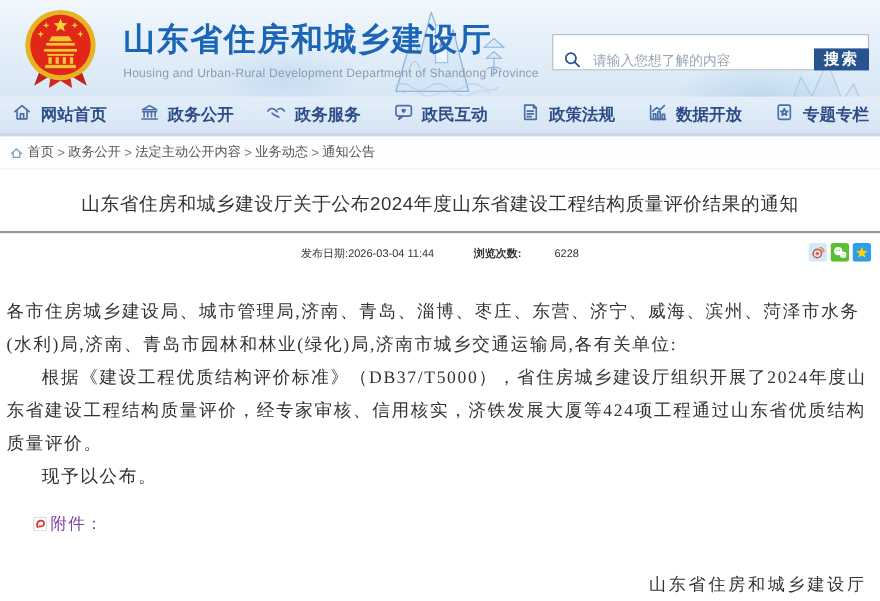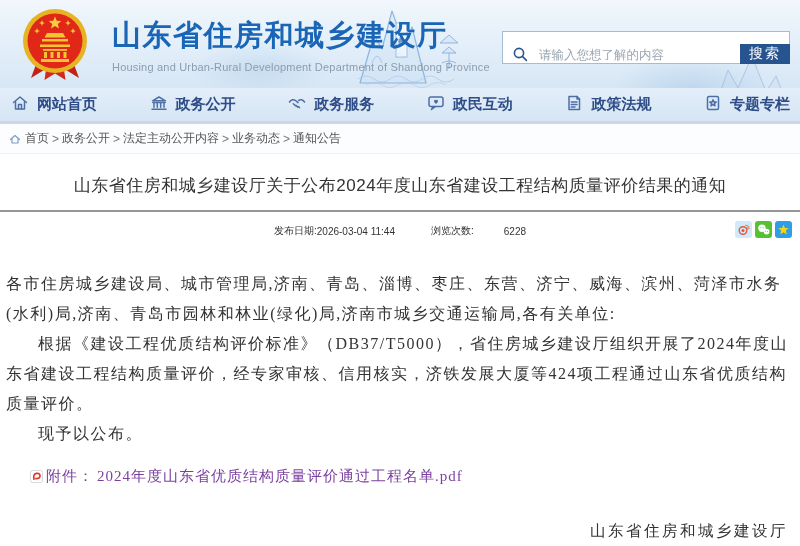--- a/index.html
+++ b/index.html
@@ -16,21 +16,21 @@
   .deco{position:absolute;pointer-events:none;}
   .blot{position:absolute;pointer-events:none;border-radius:50%;}
 
   .search-bar{position:absolute;right:10px;top:31px;width:288px;height:33px;
     display:flex;align-items:flex-end;background:#fff;border:1px solid #a9bccd;box-sizing:border-box;}
   .search-ic{width:34px;display:flex;align-items:center;justify-content:center;}
   .search-input{flex:1;border:none;outline:none;font-size:12.5px;color:#333;
     font-family:"Liberation Sans",sans-serif;background:transparent;}
   .search-input::placeholder{color:#9aa5b1;}
   .search-btn{width:50px;margin:-1px;border:none;background:#27548f;color:#fff;
-    font-size:14px;font-weight:normal;cursor:pointer;font-family:"Liberation Sans",sans-serif;letter-spacing:2px;}
+    font-size:14px;font-weight:bold;cursor:pointer;font-family:"Liberation Sans",sans-serif;letter-spacing:2px;}
 
   
   .nav{position:relative;height:33px;display:flex;align-items:center;
     justify-content:space-between;padding:0 10px;
     background:linear-gradient(180deg,#e3eef9,#d6e5f4);
     border-bottom:3px solid #ccd7e5;}
   .nav-item{display:flex;align-items:center;gap:7px;cursor:pointer;position:relative;z-index:2;}
   .nav-label{font-size:15px;font-weight:bold;color:#2e4d88;white-space:nowrap;}
 
   
@@ -40,21 +40,21 @@
   .sep{margin:0 3px;color:#777;}
   .crumb-home-ic{display:inline-flex;margin-right:4px;}
 
   
   .content{position:relative;background:#fff;}
   .article-title{margin:20px 28px 0;text-align:center;font-size:17px;font-weight:normal;
     color:#333;line-height:24px;letter-spacing:.5px;}
   .title-divider{border-top:2px solid #969696;margin-top:12px;}
   .meta{position:relative;height:22px;margin-top:8px;display:flex;align-items:center;
     justify-content:center;font-size:10px;color:#333;}
-  .meta .gap1{margin-left:36px;}
+  .meta .gap1{margin-left:36px;font-weight:bold;}
   .meta .gap2{margin-left:14px;padding-left:16px;}
   .share{position:absolute;right:8px;top:1px;display:flex;gap:3px;}
   .share span{display:inline-flex;cursor:pointer;}
 
   .body-text{margin:27px 6px 0;font-family:"Liberation Serif",serif;font-size:16px;
     color:#333;line-height:30px;letter-spacing:1.5px;}
   .body-text p{margin:0;}
   .indent{text-indent:2em;}
 
   .attachment{margin:18px 6px 0;padding-left:24px;font-family:"Liberation Serif",serif;font-size:15px;}
@@ -181,20 +181,32 @@
       <span>
         <svg width="20" height="20" viewBox="0 0 20 20" fill="none" stroke="#4d6fa6" stroke-width="1.5" stroke-linecap="round" stroke-linejoin="round">
           <path d="M5 3.5 H13 L15.5 6 V16.5 H5 Z"></path>
             <path d="M13 3.5 V6 H15.5"></path>
           <path d="M7.2 9 H13 M7.2 11.5 H13 M7.2 14 H11"></path>
         </svg>
       </span>
       <span class="nav-label">政策法规</span>
     </div>
 
+    <div class="nav-item">
+      <span>
+        <svg width="20" height="20" viewBox="0 0 20 20" fill="none" stroke="#4d6fa6" stroke-width="1.5" stroke-linecap="round" stroke-linejoin="round">
+          <path d="M3.5 4 V16.5 H17"></path>
+          <rect x="6" y="11.5" width="2.2" height="5"></rect>
+            <rect x="10" y="9.5" width="2.2" height="7"></rect>
+            <rect x="14" y="12" width="2.2" height="4.5"></rect>
+          <path d="M5.5 9 L9 5.8 L12 7.8 L16 4"></path>
+        </svg>
+      </span>
+      <span class="nav-label">数据开放</span>
+    </div>
 
     <div class="nav-item">
       <span>
         <svg width="20" height="20" viewBox="0 0 20 20" fill="none" stroke="#4d6fa6" stroke-width="1.5" stroke-linecap="round" stroke-linejoin="round">
           <rect x="4.5" y="3.5" width="11" height="13" rx="1.5"></rect>
           <polygon points="10,6.8 10.9,9 13.2,9.1 11.4,10.5 12,12.8 10,11.4 8,12.8 8.6,10.5 6.8,9.1 9.1,9"></polygon>
         </svg>
       </span>
       <span class="nav-label">专题专栏</span>
     </div>
@@ -267,21 +279,20 @@
 
     <div class="attachment">
       <a>
         <span style="display:inline-flex;">
           <svg width="13" height="13" viewBox="0 0 13 13">
             <rect x="0.5" y="0.5" width="12" height="12" rx="2" fill="#fff" stroke="#d8d8d8"></rect>
             <path d="M4 9.2 Q2.8 4.2 6.4 3.4 Q10 2.8 10 5.8 Q10 8.8 5.8 8.6" fill="none" stroke="#e03a2f" stroke-width="1.7" stroke-linecap="round"></path>
           </svg>
         </span>
         <span>附件：</span>
-          <span>2024年度山东省优质结构质量评价通过工程名单.pdf</span>
       </a>
     </div>
 
     <div class="signature">
       <div class="sig-inner">
         <div>山东省住房和城乡建设厅</div>
         <div>2026年3月3日</div>
       </div>
     </div>
   </div>

